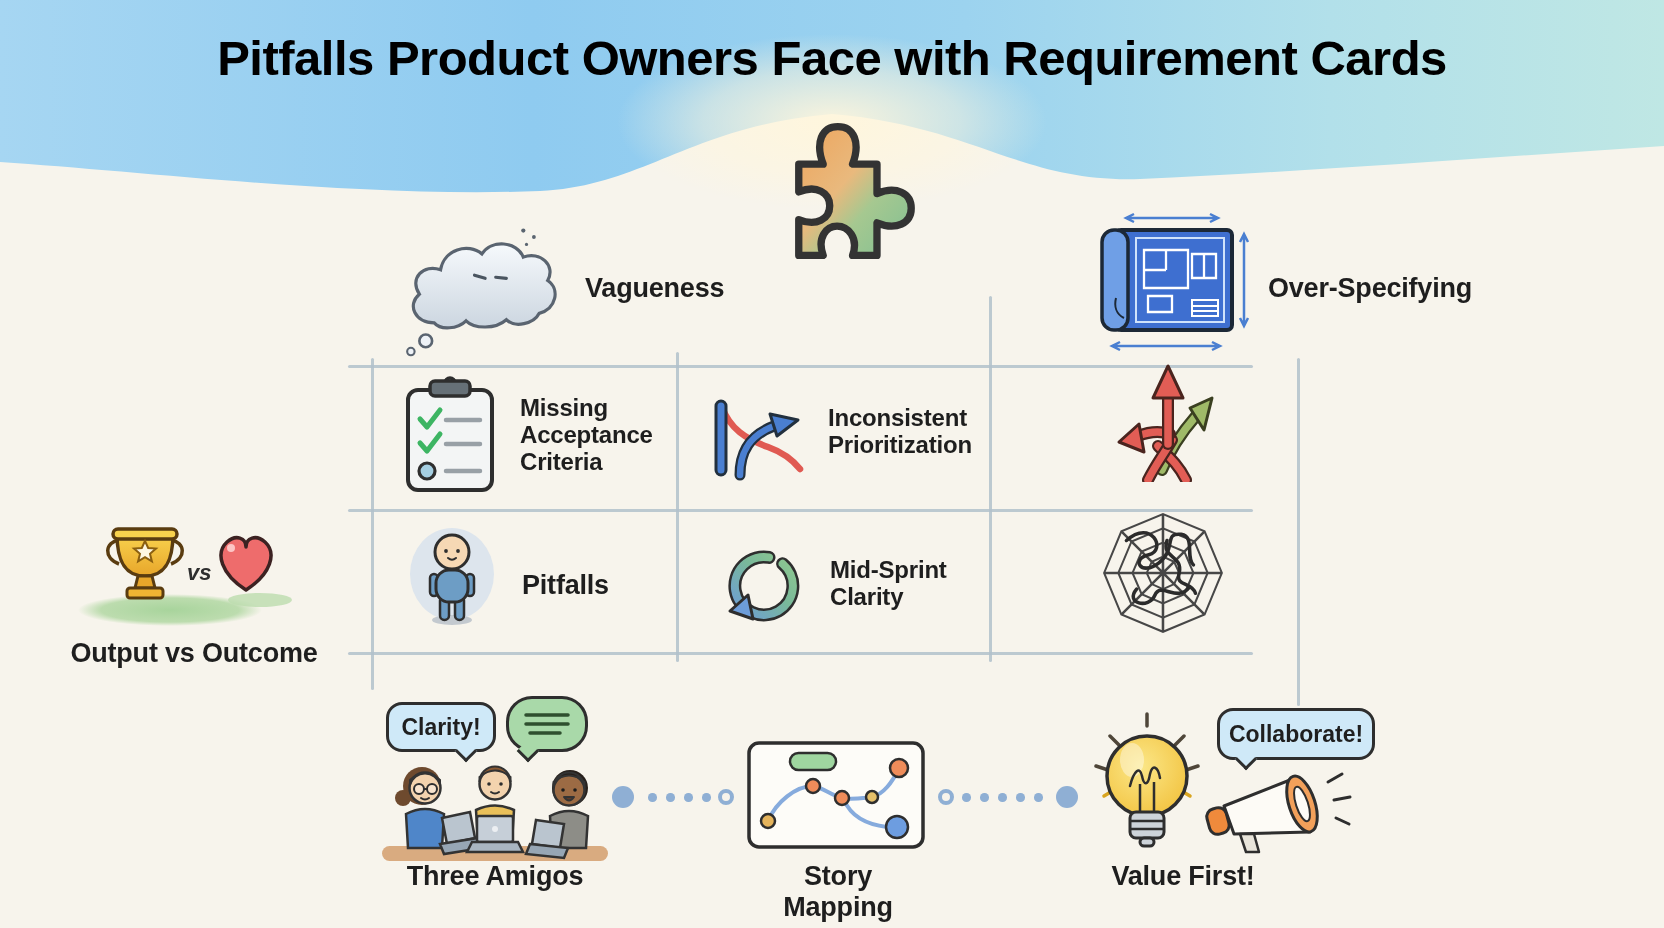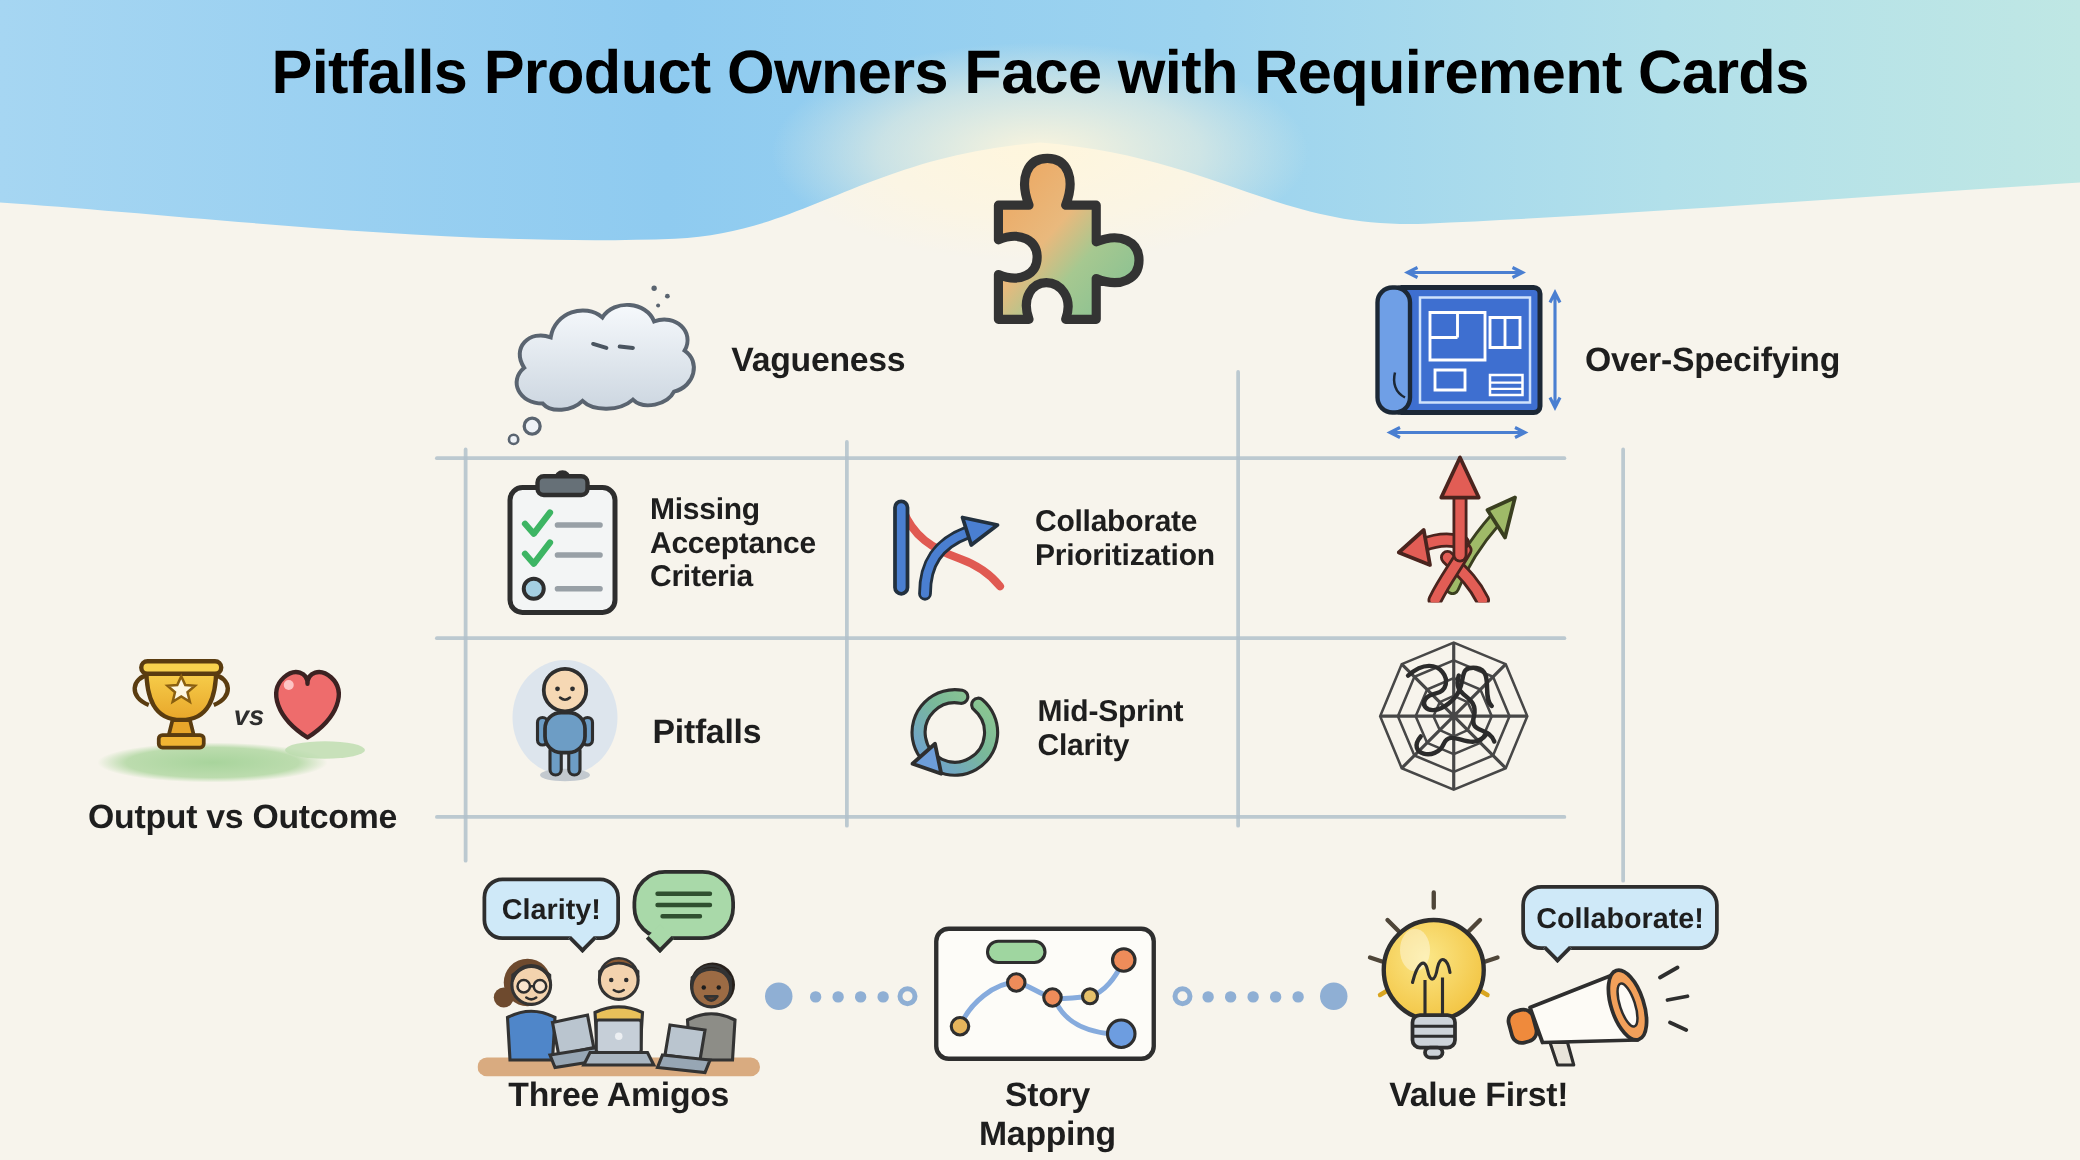--- a/index.html
+++ b/index.html
@@ -110,21 +110,21 @@
   </svg>
   <div class="label" style="left:520px;top:394px;width:150px;">Missing Acceptance Criteria</div>
 
   <svg class="icon-svg" style="left:710px;top:395px;" width="112" height="92" viewBox="0 0 112 92">
     <path d="M12,12 C20,34 36,44 58,52 C72,57 82,64 90,74" stroke="#e05a52" stroke-width="6.5" fill="none" stroke-linecap="round"></path>
     <rect x="6" y="6" width="10" height="74" rx="5" fill="#4a7fd1" stroke="#22303e" stroke-width="3"></rect>
     <path d="M30,80 C30,56 40,40 64,31" stroke="#22303e" stroke-width="11" fill="none" stroke-linecap="round"></path>
     <path d="M30,80 C30,56 40,40 64,31" stroke="#4a7fd1" stroke-width="6.5" fill="none" stroke-linecap="round"></path>
     <polygon points="88,25 60,19 67,41" fill="#4a7fd1" stroke="#22303e" stroke-width="3" stroke-linejoin="round"></polygon>
   </svg>
-  <div class="label" style="left:828px;top:404px;width:190px;">Collaborate Prioritization</div>
+  <div class="label" style="left:828px;top:404px;width:190px;">Inconsistent Prioritization</div>
 
   <svg class="icon-svg" style="left:1106px;top:352px;" width="128" height="130" viewBox="0 0 128 130">
     <path d="M56,118 C64,98 76,80 90,64" stroke="#3a3f20" stroke-width="12" fill="none" stroke-linecap="round"></path>
     <path d="M56,118 C64,98 76,80 90,64" stroke="#9fba68" stroke-width="7.5" fill="none" stroke-linecap="round"></path>
     <polygon points="106,46 84,56 98,78" fill="#9fba68" stroke="#3a3f20" stroke-width="3" stroke-linejoin="round"></polygon>
     <path d="M80,128 C72,112 62,104 52,94" stroke="#4a241e" stroke-width="12" fill="none" stroke-linecap="round"></path>
     <path d="M80,128 C72,112 62,104 52,94" stroke="#e25d55" stroke-width="7.5" fill="none" stroke-linecap="round"></path>
     <path d="M42,128 C50,112 58,102 66,88" stroke="#4a241e" stroke-width="12" fill="none" stroke-linecap="round"></path>
     <path d="M42,128 C50,112 58,102 66,88" stroke="#e25d55" stroke-width="7.5" fill="none" stroke-linecap="round"></path>
     <path d="M64,82 C52,78 42,80 32,84" stroke="#4a241e" stroke-width="12" fill="none" stroke-linecap="round"></path>

